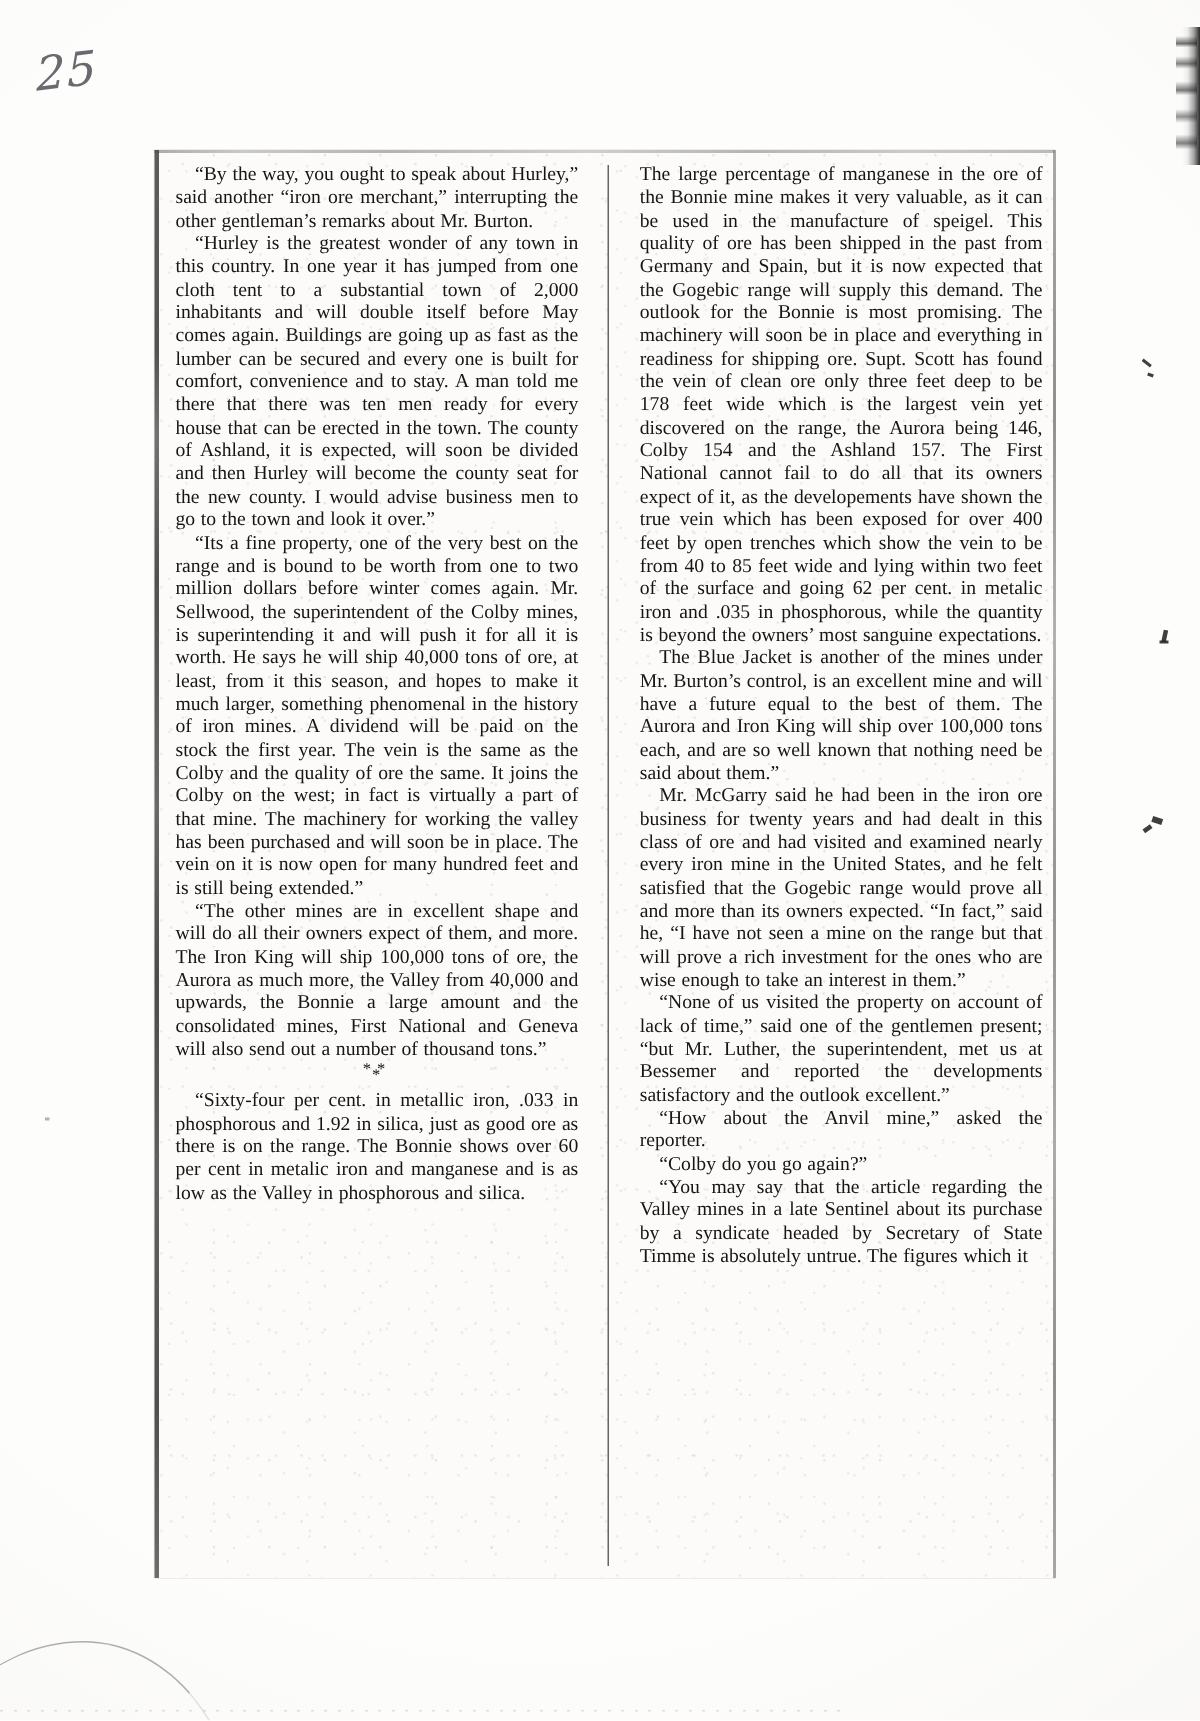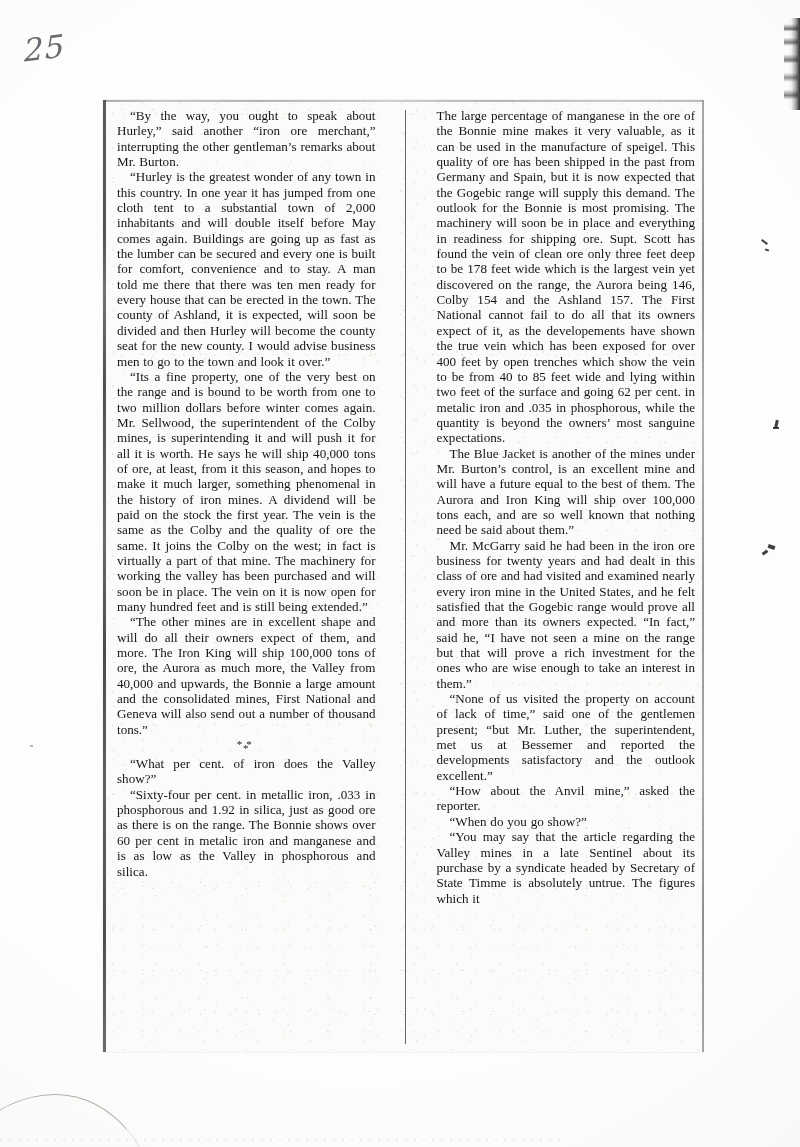--- a/index.html
+++ b/index.html
@@ -112,21 +112,21 @@
   }
 
   
   .columns {
     position: absolute;
     left: 8px;
     top: 8px;
     right: 4px;
     bottom: 4px;
     display: flex;
-    gap: 18px;
+    gap: 8px;
   }
 
   .column {
     width: 287px;
     box-sizing: border-box;
     padding: 0 4px 0 6px;
   }
 
   .col-rule {
     width: 1px;
@@ -268,33 +268,32 @@
 
         <div class="dinkus">
           <span class="star-row-top">
             <span>*</span><span>*</span>
           </span>
           <span class="star-row-bottom">
             <span>*</span>
           </span>
         </div>
 
-        <p class="indent">“What per cent. of iron does the Valley show?”</p>
         <p class="indent">“Sixty-four per cent. in metallic iron, .033 in phosphorous and 1.92 in silica, just as good ore as there is on the range. The Bonnie shows over 60 per cent in metalic iron and manganese and is as low as the Valley in phosphorous and silica.</p>
       </div>
 
       <div class="col-rule"></div>
 
       <div class="column">
         <p>The large percentage of manganese in the ore of the Bonnie mine makes it very valuable, as it can be used in the manufacture of speigel. This quality of ore has been shipped in the past from Germany and Spain, but it is now expected that the Gogebic range will supply this demand. The outlook for the Bonnie is most promising. The machinery will soon be in place and everything in readiness for shipping ore. Supt. Scott has found the vein of clean ore only three feet deep to be 178 feet wide which is the largest vein yet discovered on the range, the Aurora being 146, Colby 154 and the Ashland 157. The First National cannot fail to do all that its owners expect of it, as the developements have shown the true vein which has been exposed for over 400 feet by open trenches which show the vein to be from 40 to 85 feet wide and lying within two feet of the surface and going 62 per cent. in metalic iron and .035 in phosphorous, while the quantity is beyond the owners’ most sanguine expectations.</p>
         <p class="indent">The Blue Jacket is another of the mines under Mr. Burton’s control, is an excellent mine and will have a future equal to the best of them. The Aurora and Iron King will ship over 100,000 tons each, and are so well known that nothing need be said about them.”</p>
         <p class="indent">Mr. McGarry said he had been in the iron ore business for twenty years and had dealt in this class of ore and had visited and examined nearly every iron mine in the United States, and he felt satisfied that the Gogebic range would prove all and more than its owners expected. “In fact,” said he, “I have not seen a mine on the range but that will prove a rich investment for the ones who are wise enough to take an interest in them.”</p>
         <p class="indent">“None of us visited the property on account of lack of time,” said one of the gentlemen present; “but Mr. Luther, the superintendent, met us at Bessemer and reported the developments satisfactory and the outlook excellent.”</p>
         <p class="indent">“How about the Anvil mine,” asked the reporter.</p>
-        <p class="indent">“When do you go show?”</p>
+        <p class="indent">“Colby do you go again?”</p>
         <p class="indent">“You may say that the article regarding the Valley mines in a late Sentinel about its purchase by a syndicate headed by Secretary of State Timme is absolutely untrue. The figures which it</p>
       </div>
 
     </div>
 
     <div class="grain"></div>
   </div>
 
   <div class="speck s1"></div>
   <div class="speck s1b"></div>

